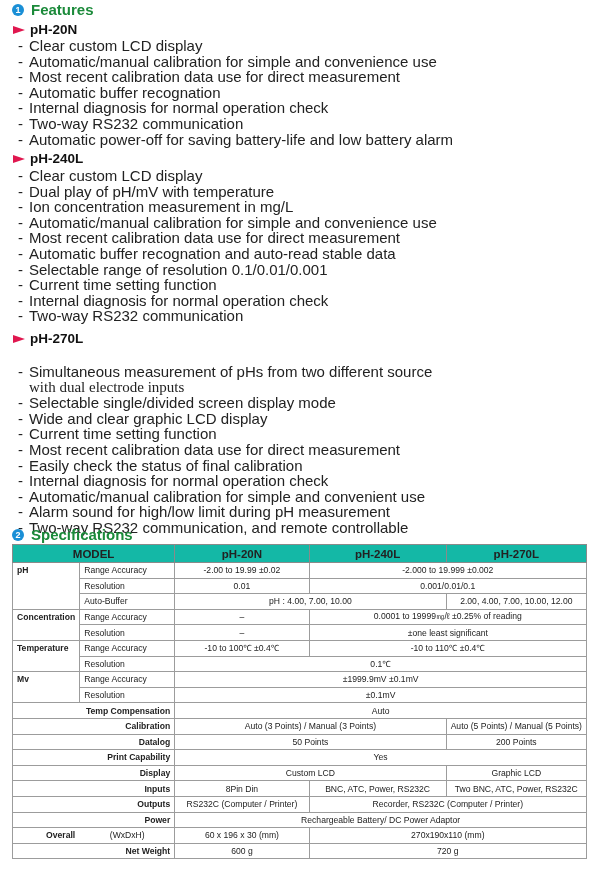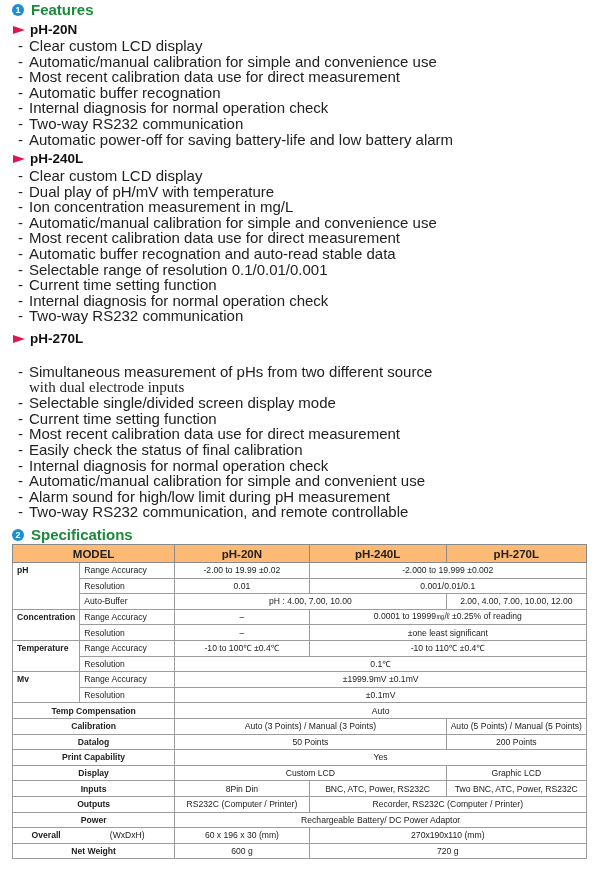--- a/index.html
+++ b/index.html
@@ -18,26 +18,26 @@
   ul.feat { position: absolute; left: 18px; margin: 0; padding: 0; list-style: none;
             font-size: 15px; color: #222; }
   ul.feat li { height: 15.6px; line-height: 15.6px; white-space: nowrap; }
   ul.feat li .dash { display: inline-block; width: 11px; }
   ul.feat li.cont { padding-left: 11px; font-family: Liberation Serif, serif; }
 
   table.spec { position: absolute; left: 12px; top: 544px; width: 575px;
                border-collapse: collapse; font-size: 8.6px; color: #222; }
   table.spec td { border: 1px solid #9c9c9c; height: 14.6px; padding: 0 4px;
                   text-align: center; white-space: nowrap; }
-  table.spec tr.head td { background: #fdba74; font-weight: bold; font-size: 11.5px;
+  table.spec tr.head td { background: #14b8a6; font-weight: bold; font-size: 11.5px;
                           height: 17px; border-color: #8a8a8a; }
   table.spec td.grp { text-align: left; vertical-align: top; font-weight: bold;
                       padding-top: 2px; }
   table.spec td.sub { text-align: left; }
-  table.spec td.lbl { text-align: center; font-weight: bold; }
+  table.spec td.lbl { text-align: right; font-weight: bold; }
   table.spec td.dim { text-align: center; }
 </style>
 </head>
 <body>
 
 <div class="section-title" style="top:1px;">
   <span class="num-icon">1</span>
   <span>Features</span>
 </div>
 
@@ -73,20 +73,21 @@
 </ul>
 
 <div class="model-head" style="top:331px;">
   <span class="arrow-icon"></span>
   <span>pH-270L</span>
 </div>
 <ul class="feat" style="top:364px;">
   <li><span class="dash">-</span><span>Simultaneous measurement of pHs from two different source</span></li>
   <li class="cont"><span>with dual electrode inputs</span></li>
   <li><span class="dash">-</span><span>Selectable single/divided screen display mode</span></li>
+  <li><span class="dash">-</span><span>Wide and clear graphic LCD display</span></li>
   <li><span class="dash">-</span><span>Current time setting function</span></li>
   <li><span class="dash">-</span><span>Most recent calibration data use for direct measurement</span></li>
   <li><span class="dash">-</span><span>Easily check the status of final calibration</span></li>
   <li><span class="dash">-</span><span>Internal diagnosis for normal operation check</span></li>
   <li><span class="dash">-</span><span>Automatic/manual calibration for simple and convenient use</span></li>
   <li><span class="dash">-</span><span>Alarm sound for high/low limit during pH measurement</span></li>
   <li><span class="dash">-</span><span>Two-way RS232 communication, and remote controllable</span></li>
 </ul>
 
 <div class="section-title" style="top:526px;">

